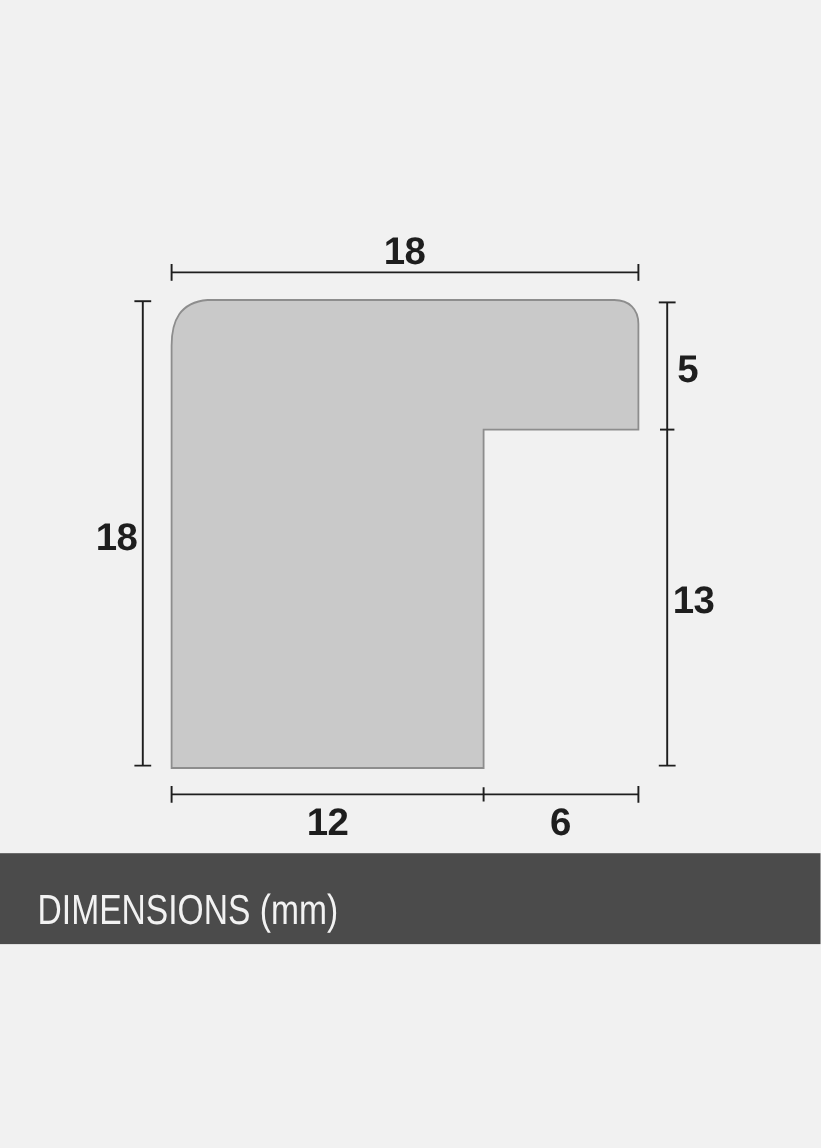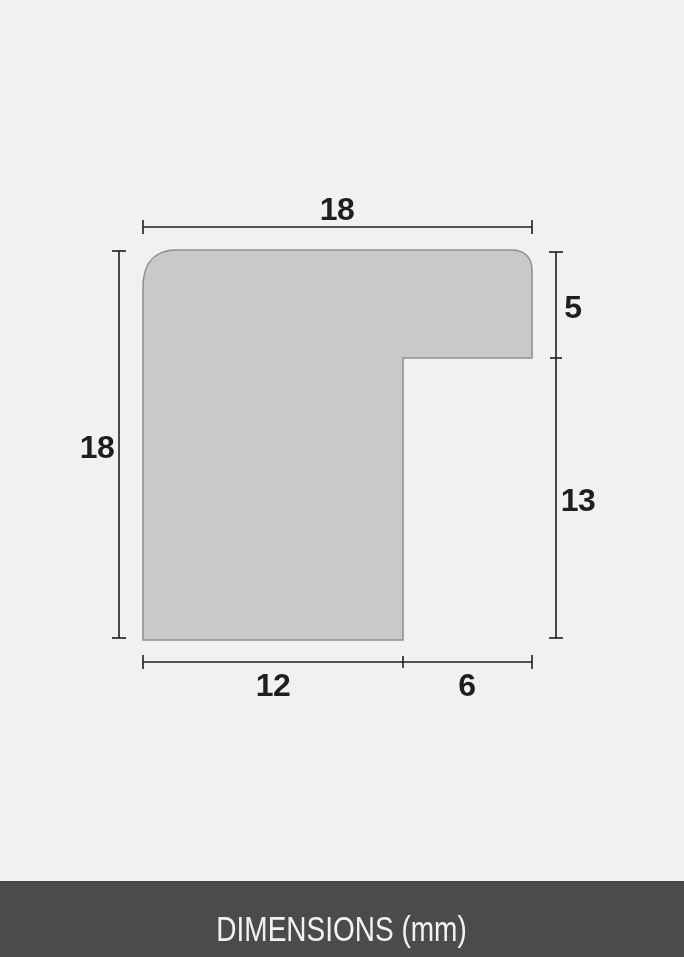--- a/index.html
+++ b/index.html
@@ -3,21 +3,21 @@
 <meta charset="utf-8">
 <style>
   html, body {
     margin: 0;
     padding: 0;
     background: #f1f1f1;
   }
   #stage {
     position: relative;
     width: 684px;
-    height: 957px;
+    height: 787px;
     background: #f1f1f1;
     overflow: hidden;
     font-family: "Liberation Sans", sans-serif;
   }
   #diagram-svg {
     position: absolute;
     left: 0;
     top: 0;
     display: block;
   }
@@ -41,21 +41,20 @@
   }
   #footer-bar {
     position: absolute;
     left: 0;
     bottom: 0;
     width: 100%;
     height: 76px;
     background: #4b4b4b;
     display: flex;
     align-items: center;
-    justify-content: center;
     padding-top: 20px;
     box-sizing: border-box;
   }
   #footer-title {
     color: #f2f2f2;
     font-family: "Liberation Sans", sans-serif;
     font-size: 35px;
     font-weight: 400;
     white-space: nowrap;
     transform: scaleX(0.8);

